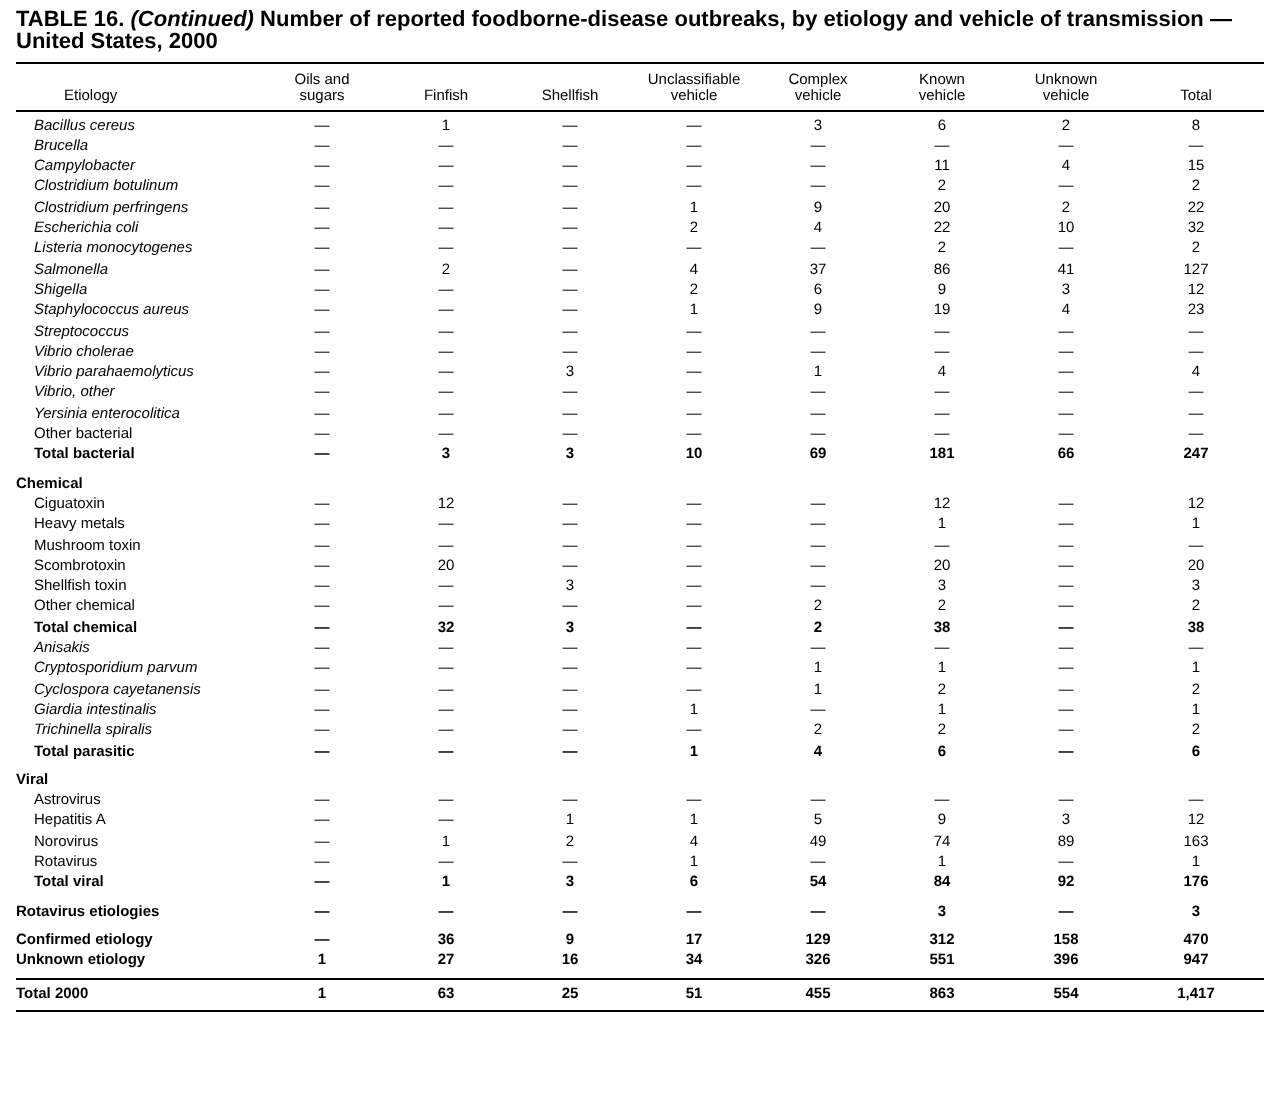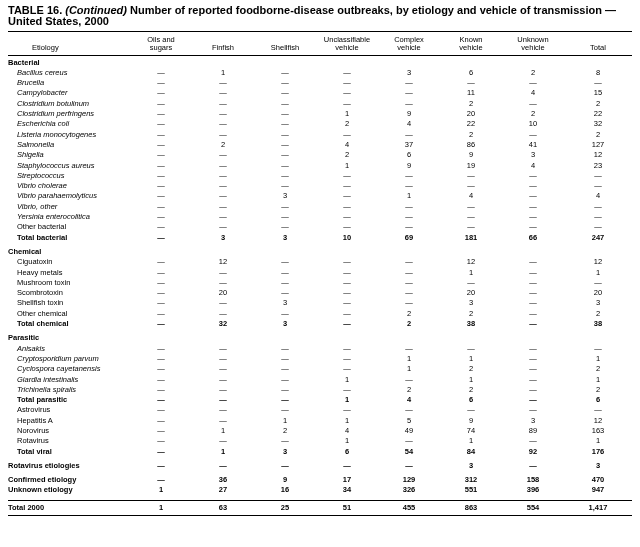--- a/index.html
+++ b/index.html
@@ -66,23 +66,20 @@
         <div class="th">Known
 vehicle</div>
         <div class="th">Unknown
 vehicle</div>
         <div class="th">Total</div>
       </div>
   </div>
 
   <div class="tbody">
       <div class="grid trow">
-        <div class="lab bold">Bacterial</div>
-      </div>
-      <div class="grid trow">
         <div class="lab ind it">Bacillus cereus</div>
         <div class="val">—</div>
         <div class="val">1</div>
         <div class="val">—</div>
         <div class="val">—</div>
         <div class="val">3</div>
         <div class="val">6</div>
         <div class="val">2</div>
         <div class="val">8</div>
       </div>
@@ -335,23 +332,20 @@
         <div class="lab ind bold">Total chemical</div>
         <div class="val bold">—</div>
         <div class="val bold">32</div>
         <div class="val bold">3</div>
         <div class="val bold">—</div>
         <div class="val bold">2</div>
         <div class="val bold">38</div>
         <div class="val bold">—</div>
         <div class="val bold">38</div>
       </div>
-      <div class="grid trow sp">
-        <div class="lab bold">Parasitic</div>
-      </div>
       <div class="grid trow">
         <div class="lab ind it">Anisakis</div>
         <div class="val">—</div>
         <div class="val">—</div>
         <div class="val">—</div>
         <div class="val">—</div>
         <div class="val">—</div>
         <div class="val">—</div>
         <div class="val">—</div>
         <div class="val">—</div>
@@ -403,20 +397,23 @@
       <div class="grid trow">
         <div class="lab ind bold">Total parasitic</div>
         <div class="val bold">—</div>
         <div class="val bold">—</div>
         <div class="val bold">—</div>
         <div class="val bold">1</div>
         <div class="val bold">4</div>
         <div class="val bold">6</div>
         <div class="val bold">—</div>
         <div class="val bold">6</div>
+      </div>
+      <div class="grid trow sp">
+        <div class="lab bold">Viral</div>
       </div>
       <div class="grid trow">
         <div class="lab ind">Astrovirus</div>
         <div class="val">—</div>
         <div class="val">—</div>
         <div class="val">—</div>
         <div class="val">—</div>
         <div class="val">—</div>
         <div class="val">—</div>
         <div class="val">—</div>

